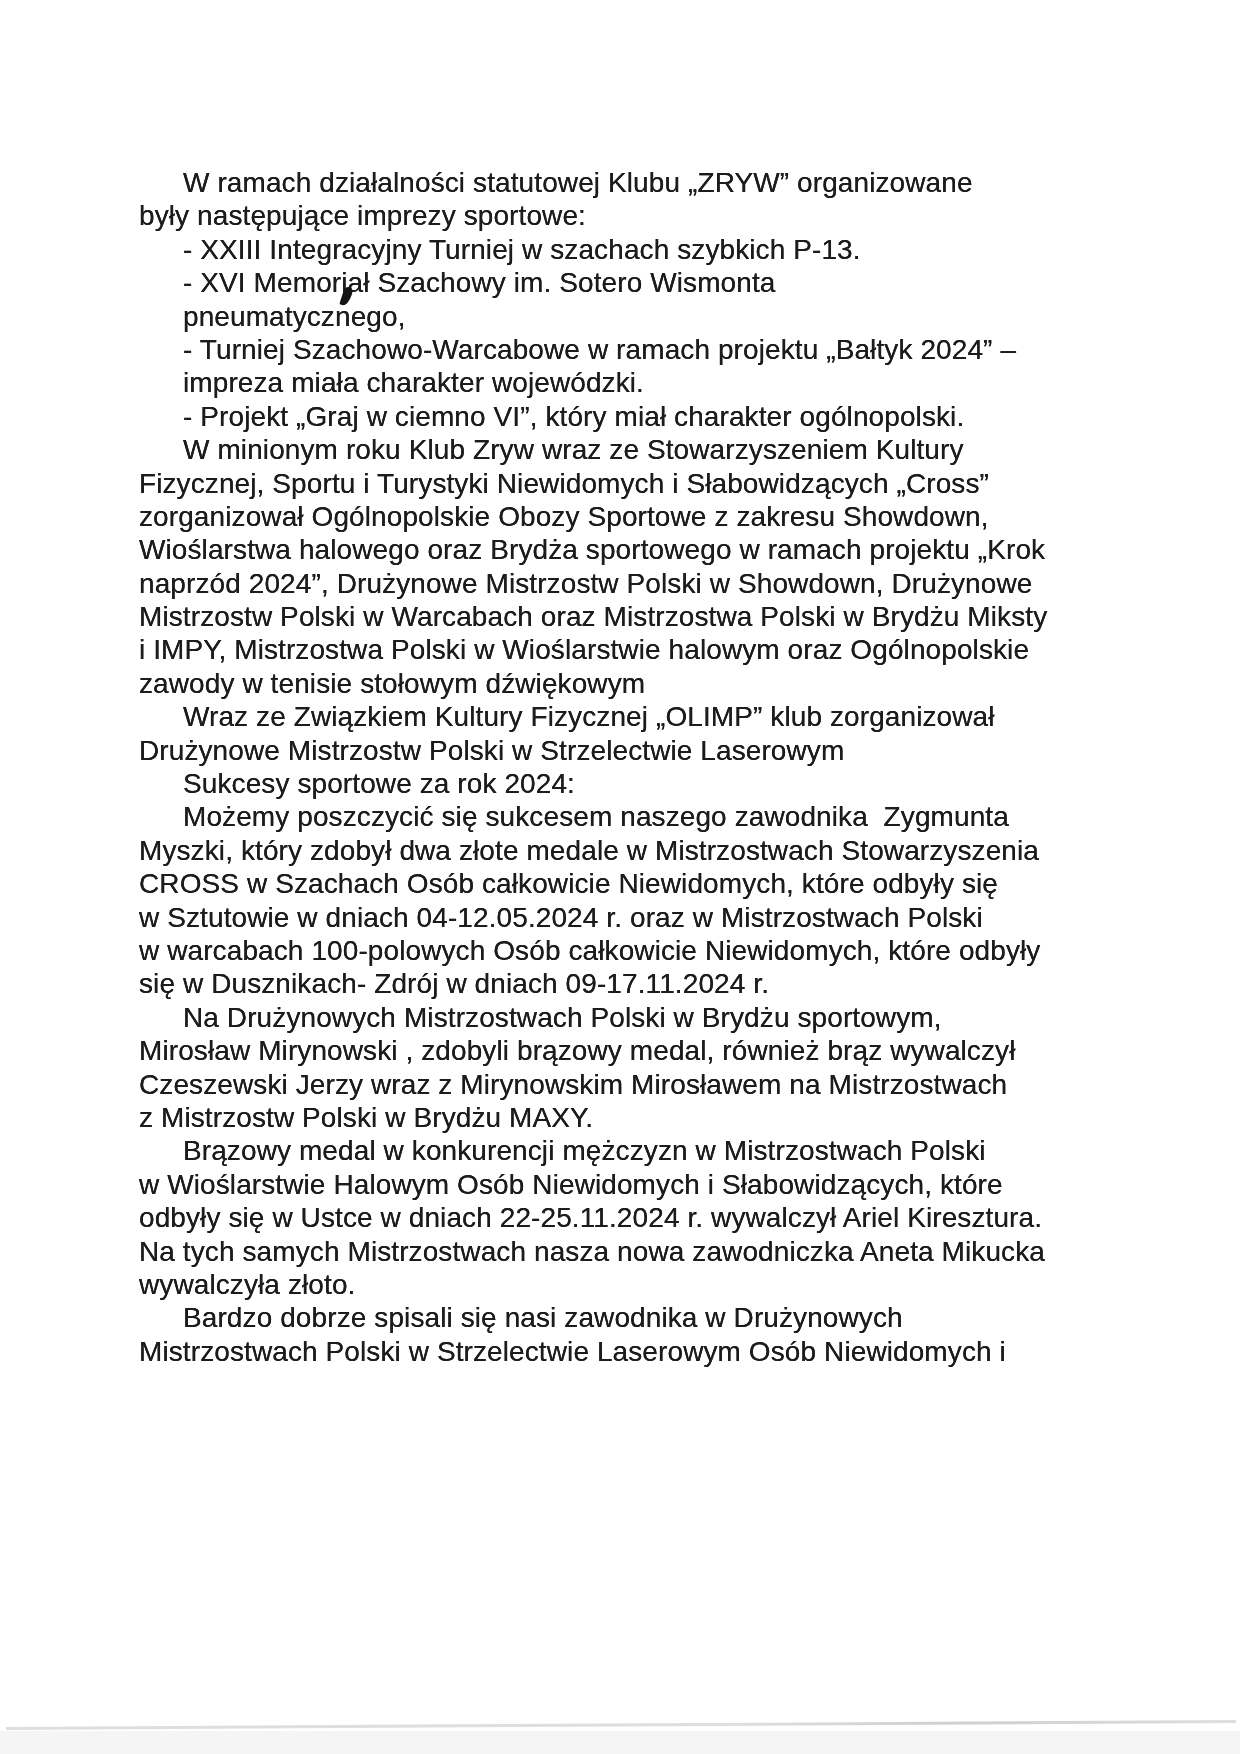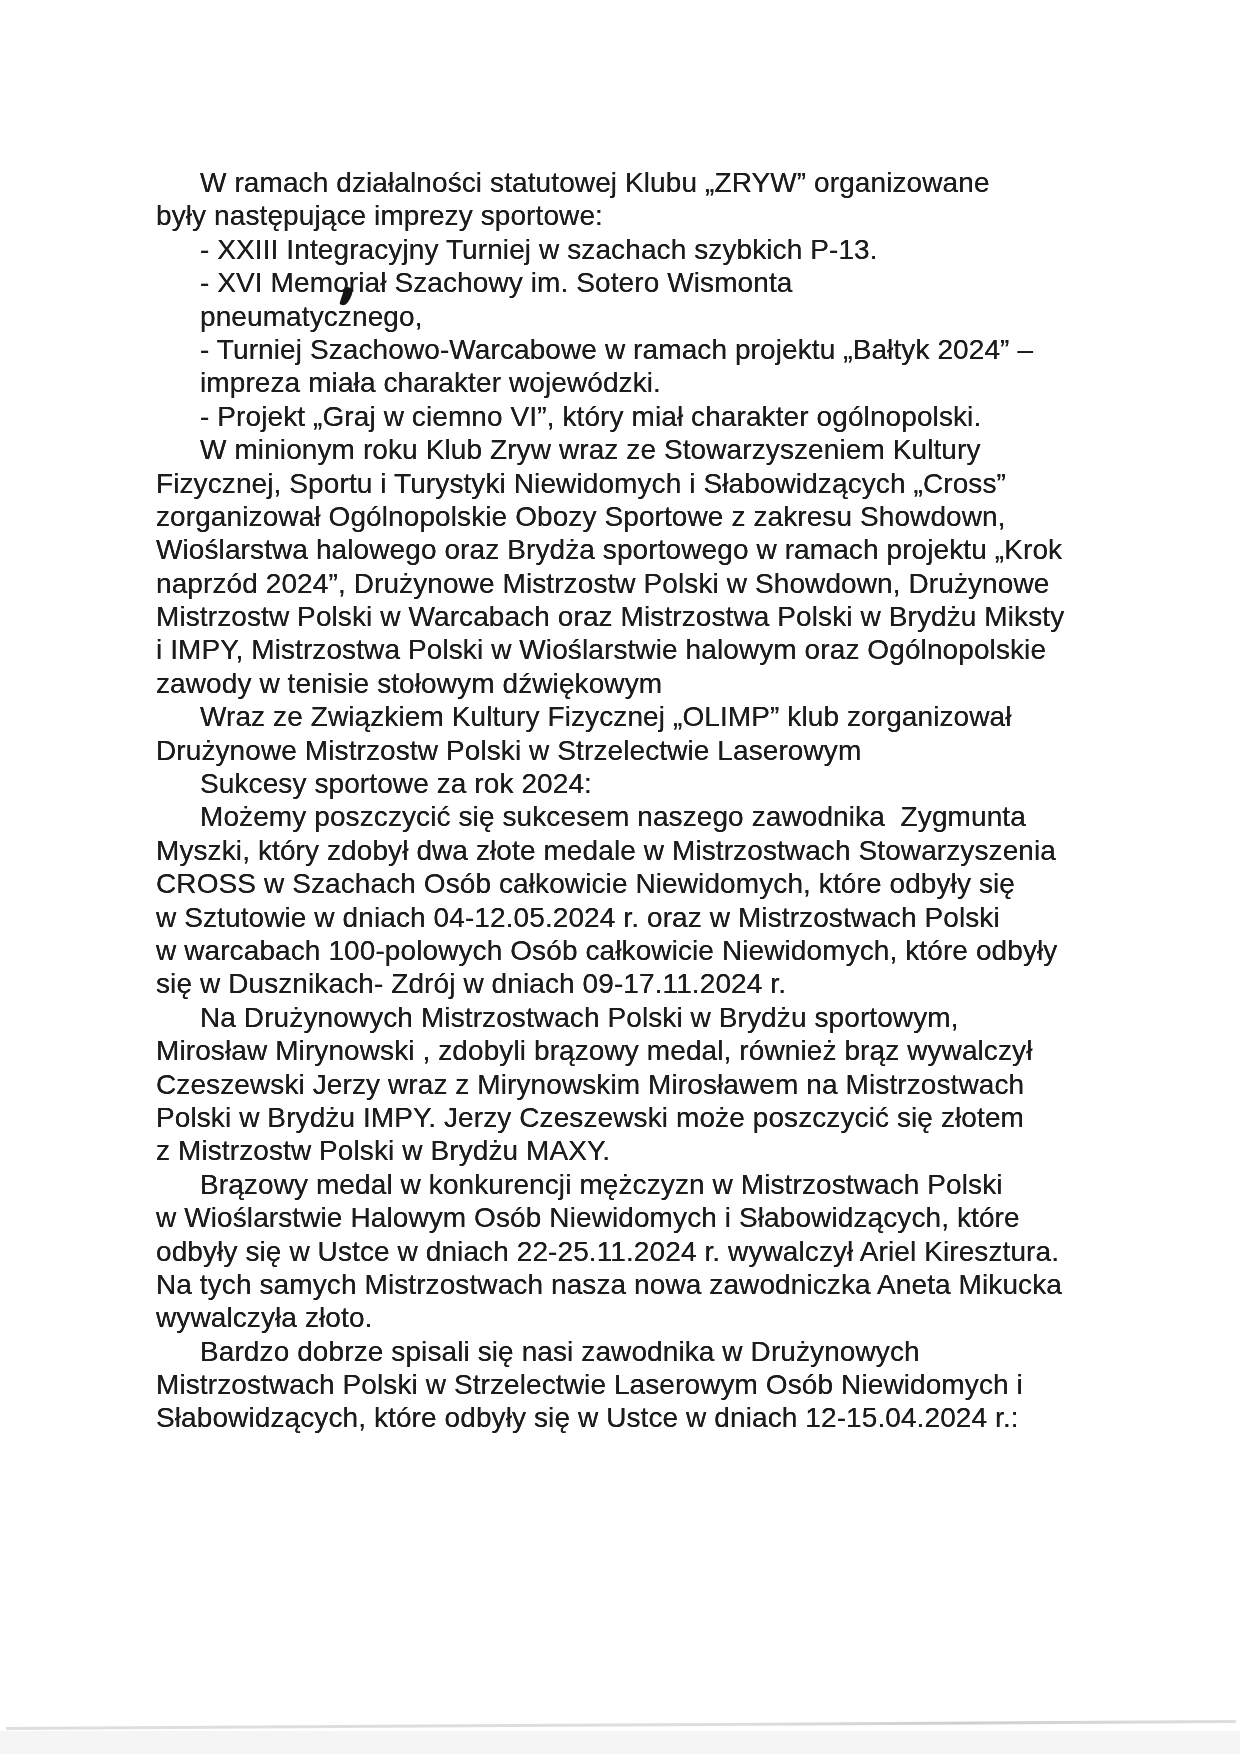--- a/index.html
+++ b/index.html
@@ -12,21 +12,21 @@
   }
   .page {
     position: absolute;
     inset: 0;
     width: 1240px;
     height: 1754px;
     background: var(--page-color, #ffffff);
   }
   .doc-text {
     position: absolute;
-    left: 156px;
+    left: 139px;
     top: 166px;
     width: 985px;
     font-family: "Liberation Sans", "DejaVu Sans", sans-serif;
     font-size: 28px;
     line-height: 33.4px;
     color: var(--text-color, #1c1c1c);
     letter-spacing: 0.1px;
     text-shadow: 0 0 0.6px var(--text-color, #1c1c1c);
   }
   .doc-text .line {
@@ -95,27 +95,25 @@
       <div class="line indent">Sukcesy sportowe za rok 2024:</div>
       <div class="line indent">Możemy poszczycić się sukcesem naszego zawodnika  Zygmunta</div>
       <div class="line">Myszki, który zdobył dwa złote medale w Mistrzostwach Stowarzyszenia</div>
       <div class="line">CROSS w Szachach Osób całkowicie Niewidomych, które odbyły się</div>
       <div class="line">w Sztutowie w dniach 04-12.05.2024 r. oraz w Mistrzostwach Polski</div>
       <div class="line">w warcabach 100-polowych Osób całkowicie Niewidomych, które odbyły</div>
       <div class="line">się w Dusznikach- Zdrój w dniach 09-17.11.2024 r.</div>
       <div class="line indent">Na Drużynowych Mistrzostwach Polski w Brydżu sportowym,</div>
       <div class="line">Mirosław Mirynowski , zdobyli brązowy medal, również brąz wywalczył</div>
       <div class="line">Czeszewski Jerzy wraz z Mirynowskim Mirosławem na Mistrzostwach</div>
-      <div class="line">Polski w Brydżu IMPY. Jerzy Czeszewski może poszczycić się złotem</div>
       <div class="line">z Mistrzostw Polski w Brydżu MAXY.</div>
       <div class="line indent">Brązowy medal w konkurencji mężczyzn w Mistrzostwach Polski</div>
       <div class="line">w Wioślarstwie Halowym Osób Niewidomych i Słabowidzących, które</div>
       <div class="line">odbyły się w Ustce w dniach 22-25.11.2024 r. wywalczył Ariel Kiresztura.</div>
       <div class="line">Na tych samych Mistrzostwach nasza nowa zawodniczka Aneta Mikucka</div>
       <div class="line">wywalczyła złoto.</div>
       <div class="line indent">Bardzo dobrze spisali się nasi zawodnika w Drużynowych</div>
       <div class="line">Mistrzostwach Polski w Strzelectwie Laserowym Osób Niewidomych i</div>
-      <div class="line">Słabowidzących, które odbyły się w Ustce w dniach 12-15.04.2024 r.:</div>
     </div>
   <div class="ink-blot"></div>
   <div class="scan-line"></div>
   <div class="bottom-band"></div>
 </div>
 
 </body></html>

